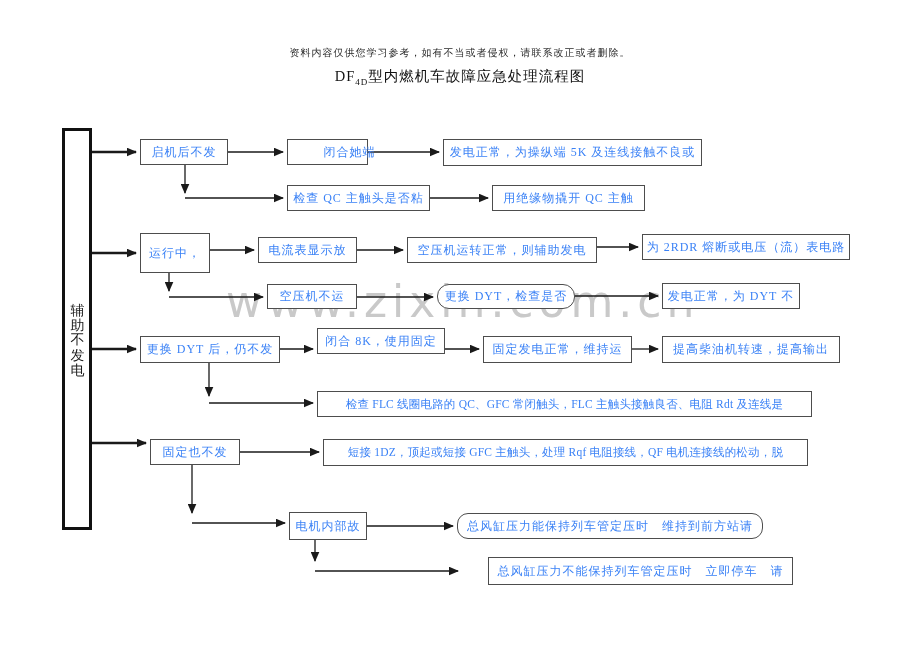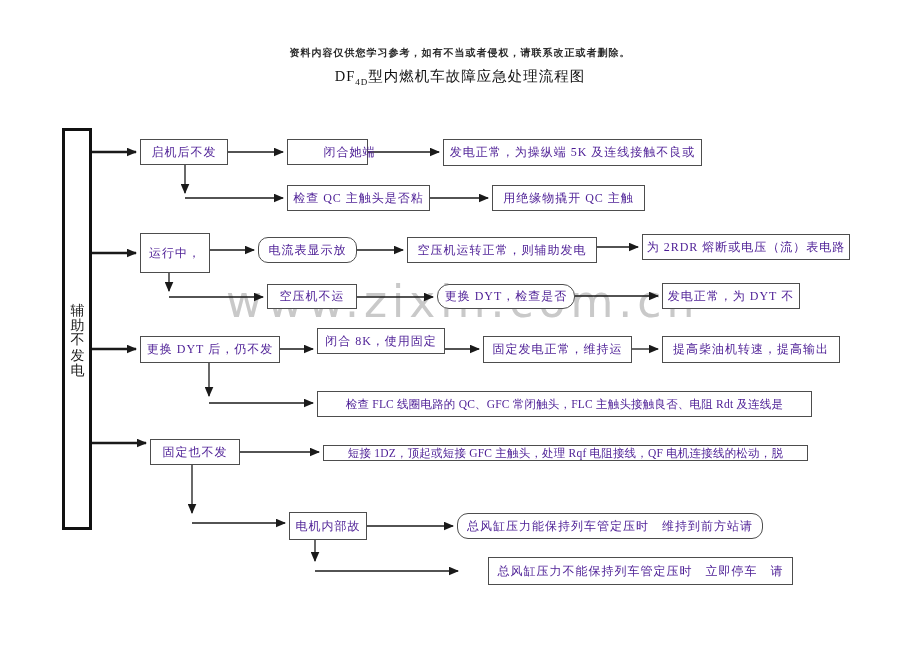--- a/index.html
+++ b/index.html
@@ -2,69 +2,69 @@
 <html><head>
 <meta charset="utf-8">
 <style>
   html,body{margin:0;padding:0;background:#fff;}
   #canvas{
     position:relative;width:920px;height:651px;background:#ffffff;overflow:hidden;
     font-family:"Liberation Serif","DejaVu Serif",serif;color:#1a1a1a;
   }
   .disclaimer{
     position:absolute;top:46px;left:0;width:920px;text-align:center;
-    font-size:10px;letter-spacing:1px;color:#2b2b2b;font-weight:bold;
+    font-size:10px;letter-spacing:1px;color:#2b2b2b;
   }
   .title{
     position:absolute;top:67px;left:0;width:920px;text-align:center;
     font-size:14.5px;color:#111;letter-spacing:1px;
   }
   .title sub{font-size:9px;}
   .watermark{
     position:absolute;left:226px;top:276px;z-index:1;
     font-family:"DejaVu Sans","Liberation Sans",sans-serif;
     font-size:44px;letter-spacing:5px;color:#c9c9c9;white-space:nowrap;
   }
   svg.connectors{position:absolute;left:0;top:0;z-index:2;}
   .node{
     position:absolute;z-index:3;background:#fff;border:1.4px solid #4d4d4d;
     display:flex;align-items:center;justify-content:center;
     font-size:12px;letter-spacing:1px;white-space:nowrap;box-sizing:border-box;
-    color:#4c1d95;
+    color:#3b82f6;
   }
   .node.small-text{font-size:11.5px;letter-spacing:0.2px;}
   .root-node{
     position:absolute;left:62px;top:128px;width:30px;height:402px;z-index:3;
     background:#fff;border:3px solid #111;box-sizing:border-box;
     display:flex;align-items:center;justify-content:center;
   }
   .root-node span{
     writing-mode:vertical-rl;text-orientation:upright;
     font-size:14px;letter-spacing:15px;color:#1a1a1a;
   }
   
   #n1{left:140px;top:139px;width:88px;height:26px;}
   #n2{left:287px;top:139px;width:81px;height:26px;padding-left:44px;}
   #n3{left:443px;top:139px;width:259px;height:27px;}
   #n4{left:287px;top:185px;width:143px;height:26px;}
   #n5{left:492px;top:185px;width:153px;height:26px;}
   #n6{left:140px;top:233px;width:70px;height:40px;font-family:Liberation Mono, monospace;}
-  #n7{left:258px;top:237px;width:99px;height:26px;border-radius:10px;}
+  #n7{left:258px;top:237px;width:99px;height:26px;}
   #n8{left:407px;top:237px;width:190px;height:26px;}
   #n9{left:642px;top:234px;width:208px;height:26px;}
   #n10{left:267px;top:284px;width:90px;height:25px;}
   #n11{left:437px;top:284px;width:138px;height:25px;border-radius:12px;}
   #n12{left:662px;top:283px;width:138px;height:26px;}
   #n13{left:140px;top:336px;width:140px;height:27px;}
   #n14{left:317px;top:328px;width:128px;height:26px;}
   #n15{left:483px;top:336px;width:149px;height:27px;}
   #n16{left:662px;top:336px;width:178px;height:27px;}
   #n17{left:317px;top:391px;width:495px;height:26px;}
   #n18{left:150px;top:439px;width:90px;height:26px;}
-  #n19{left:323px;top:439px;width:485px;height:16px;margin-top:6px;}
+  #n19{left:323px;top:439px;width:485px;height:27px;}
   #n20{left:289px;top:512px;width:78px;height:28px;}
   #n21{left:457px;top:513px;width:306px;height:26px;border-radius:11px;}
   #n22{left:488px;top:557px;width:305px;height:28px;}
   line.c{stroke:#1a1a1a;stroke-width:1.3;}
   line.c.thick{stroke-width:2.4;}
 </style>
 </head>
 <body>
 
 <div id="canvas">

